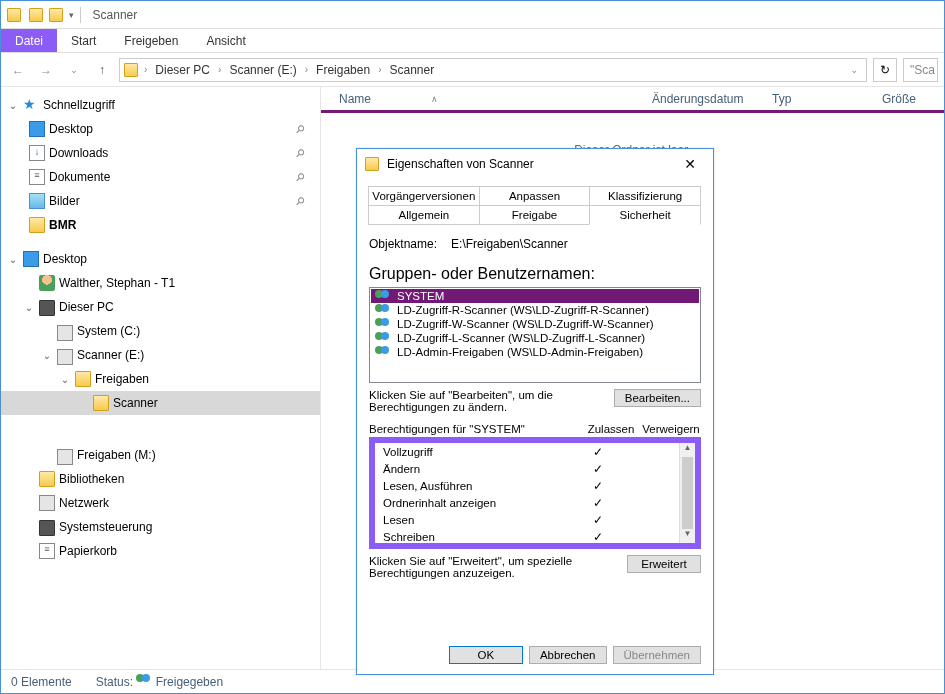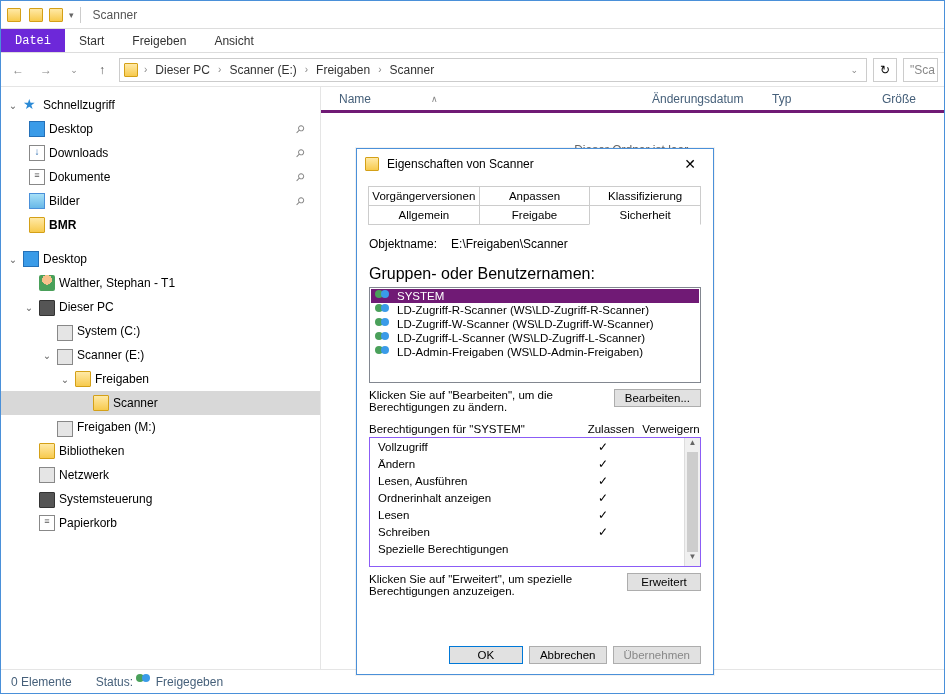--- a/index.html
+++ b/index.html
@@ -9,21 +9,21 @@
 
 .titlebar { display: flex; align-items: center; height: 28px; background: #fff; border-bottom: 1px solid #ddd; padding: 0 6px; gap: 4px; }
 .titlebar .ticon { width: 14px; height: 14px; }
 .qat { display: flex; gap: 6px; align-items: center; margin-left: 4px; }
 .qat .qsep { width: 1px; height: 16px; background: #ccc; }
 .titlebar .title { margin-left: 8px; color: #555; font-size: 12px; }
 
 
 .ribbon { display: flex; align-items: stretch; height: 24px; border-bottom: 1px solid #ddd; background: #fff; }
 .ribbon .rtab { padding: 0 14px; display: flex; align-items: center; font-size: 12px; color: #333; cursor: default; }
-.ribbon .rtab.active { background: #6d28d9; color: #fff; font-family: Liberation Mono, monospace; }
+.ribbon .rtab.active { background: #8b5cf6; color: #fff; }
 
 
 .navbar { display: flex; align-items: center; height: 34px; background: #fff; padding: 0 6px; gap: 6px; border-bottom: 1px solid #e5e5e5; }
 .navbtn { width: 22px; height: 22px; display: flex; align-items: center; justify-content: center; color: #888; cursor: default; }
 .navbtn.enabled { color: #555; }
 .breadcrumb { flex: 1; display: flex; align-items: center; border: 1px solid #ccc; height: 24px; padding: 0 4px; gap: 4px; overflow: hidden; }
 .bc-item { display: flex; align-items: center; gap: 4px; padding: 0 2px; color: #333; }
 .bc-sep { color: #888; font-size: 10px; padding: 0 2px; }
 .bc-refresh { width: 24px; height: 24px; border: 1px solid #ccc; display: flex; align-items: center; justify-content: center; }
 .searchbox { width: 35px; height: 24px; border: 1px solid #ccc; display: flex; align-items: center; padding: 0 6px; color: #888; overflow: hidden; }
@@ -72,21 +72,21 @@
 
 .btn { border: 1px solid #adadad; background: #e1e1e1; font-size: 11.5px; padding: 2px 10px; min-width: 74px; text-align: center; cursor: default; }
 .btn.disabled { color: #888; }
 .btn.default { border-color: #0078d7; }
 .below-list { display: flex; align-items: flex-start; gap: 10px; margin: 6px 0; font-size: 11.5px; }
 .below-list .bl-text { flex: 1; }
 
 .permhdr { display: flex; font-size: 11.5px; margin: 4px 0 2px 0; }
 .permhdr .ph-name { flex: 1; }
 .permhdr .ph-col { width: 60px; text-align: center; }
-.permbox { border: 1px solid #8b5cf6; height: 130px; display: flex; }
+.permbox { border: 6px solid #8b5cf6; height: 112px; display: flex; }
 .permlist { flex: 1; overflow: hidden; }
 .permrow { display: flex; align-items: center; height: 17px; font-size: 11.5px; }
 .permrow .pr-name { flex: 1; padding-left: 8px; }
 .permrow .pr-col { width: 54px; text-align: center; font-size: 12px; }
 .perm-scroll { width: 16px; background: #f0f0f0; border-left: 1px solid #ddd; position: relative; }
 .perm-scroll .thumb { position: absolute; left: 2px; right: 2px; top: 14px; bottom: 14px; background: #cdcdcd; }
 .perm-scroll .sarrow { position: absolute; left: 0; right: 0; height: 14px; text-align: center; font-size: 8px; color: #666; }
 .perm-scroll .sarrow.bot { bottom: 0; }
 
 .dlg-buttons { display: flex; justify-content: flex-end; gap: 6px; padding: 10px 12px; border-top: 0; }
@@ -220,21 +220,21 @@
           <div class="node" style="padding-left: 58px;">
             <span class="twisty ">⌄</span>
                    <span class="nicon ico-folder"></span>
                    <span class="nlabel">Freigaben</span>
           </div>
           <div class="node selected" style="padding-left: 76px;">
             <span class="twisty empty">·</span>
                    <span class="nicon ico-folder"></span>
                    <span class="nlabel">Scanner</span>
           </div>
-          <div class="node" style="padding-left: 40px;">
+          <div class="node" style="padding-left: 40px; margin-top: 28px;">
             <span class="twisty empty">·</span>
                    <span class="nicon ico-drive"></span>
                    <span class="nlabel">Freigaben (M:)</span>
           </div>
           <div class="node" style="padding-left: 22px;">
             <span class="twisty empty">·</span>
                    <span class="nicon ico-folder"></span>
                    <span class="nlabel">Bibliotheken</span>
           </div>
           <div class="node" style="padding-left: 22px;">

